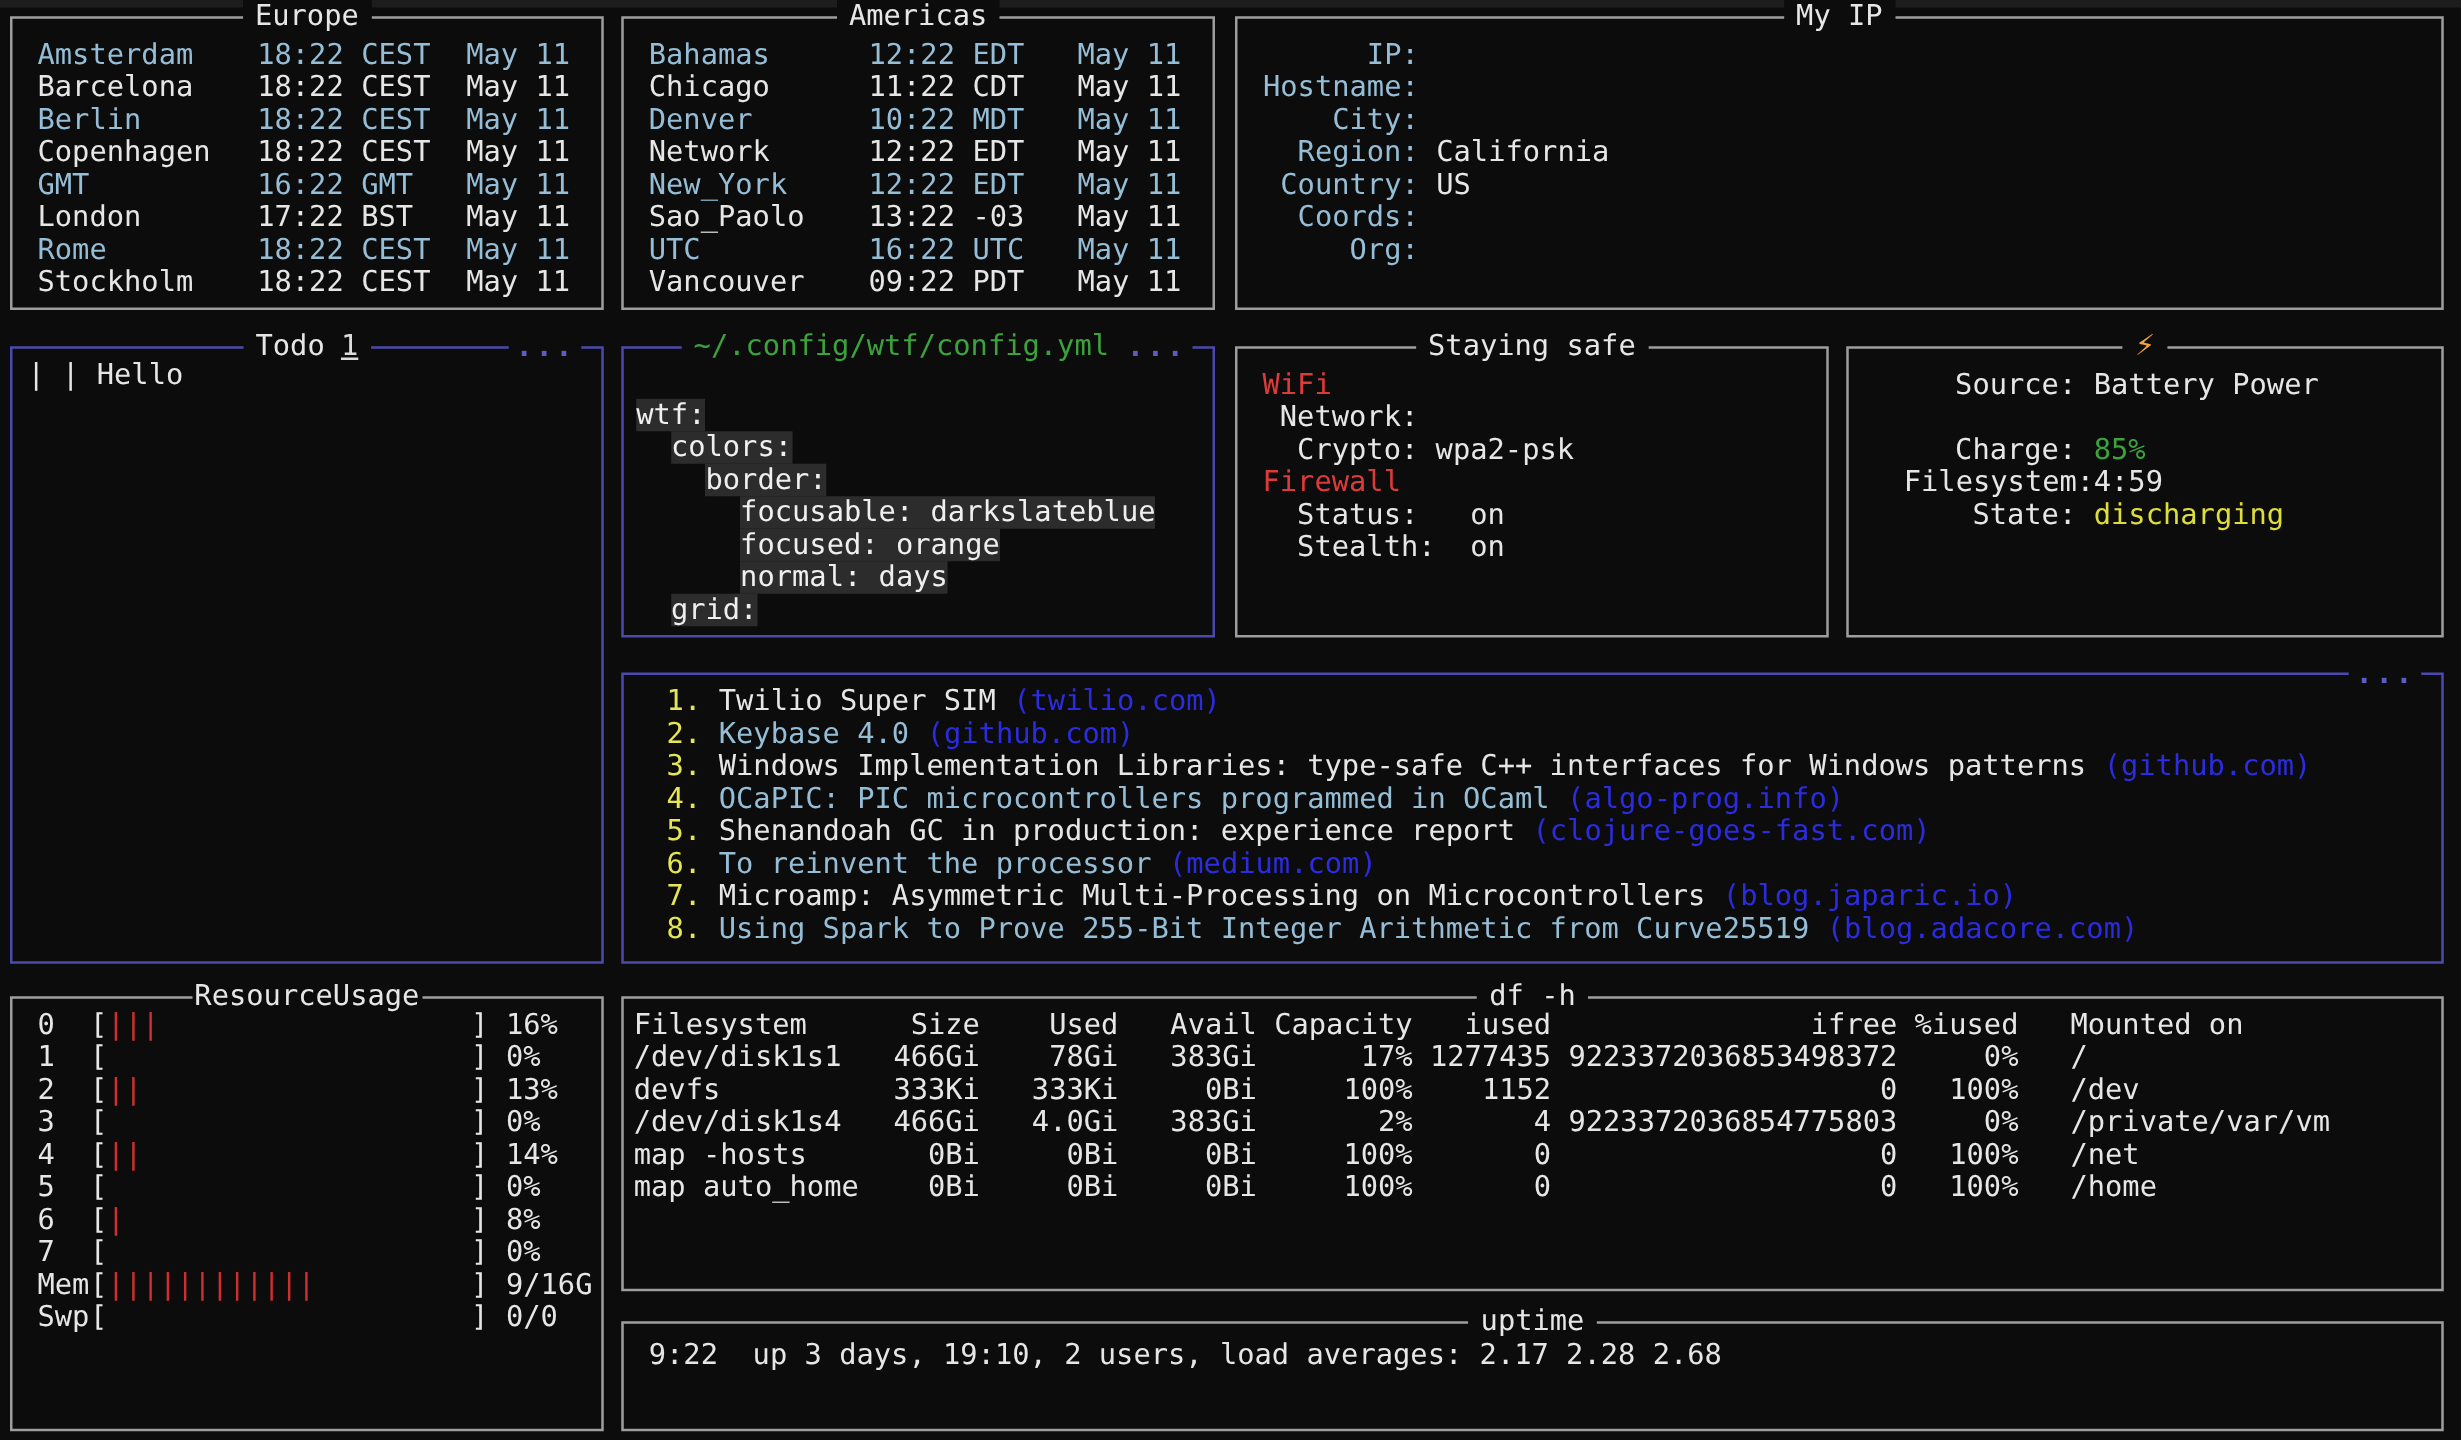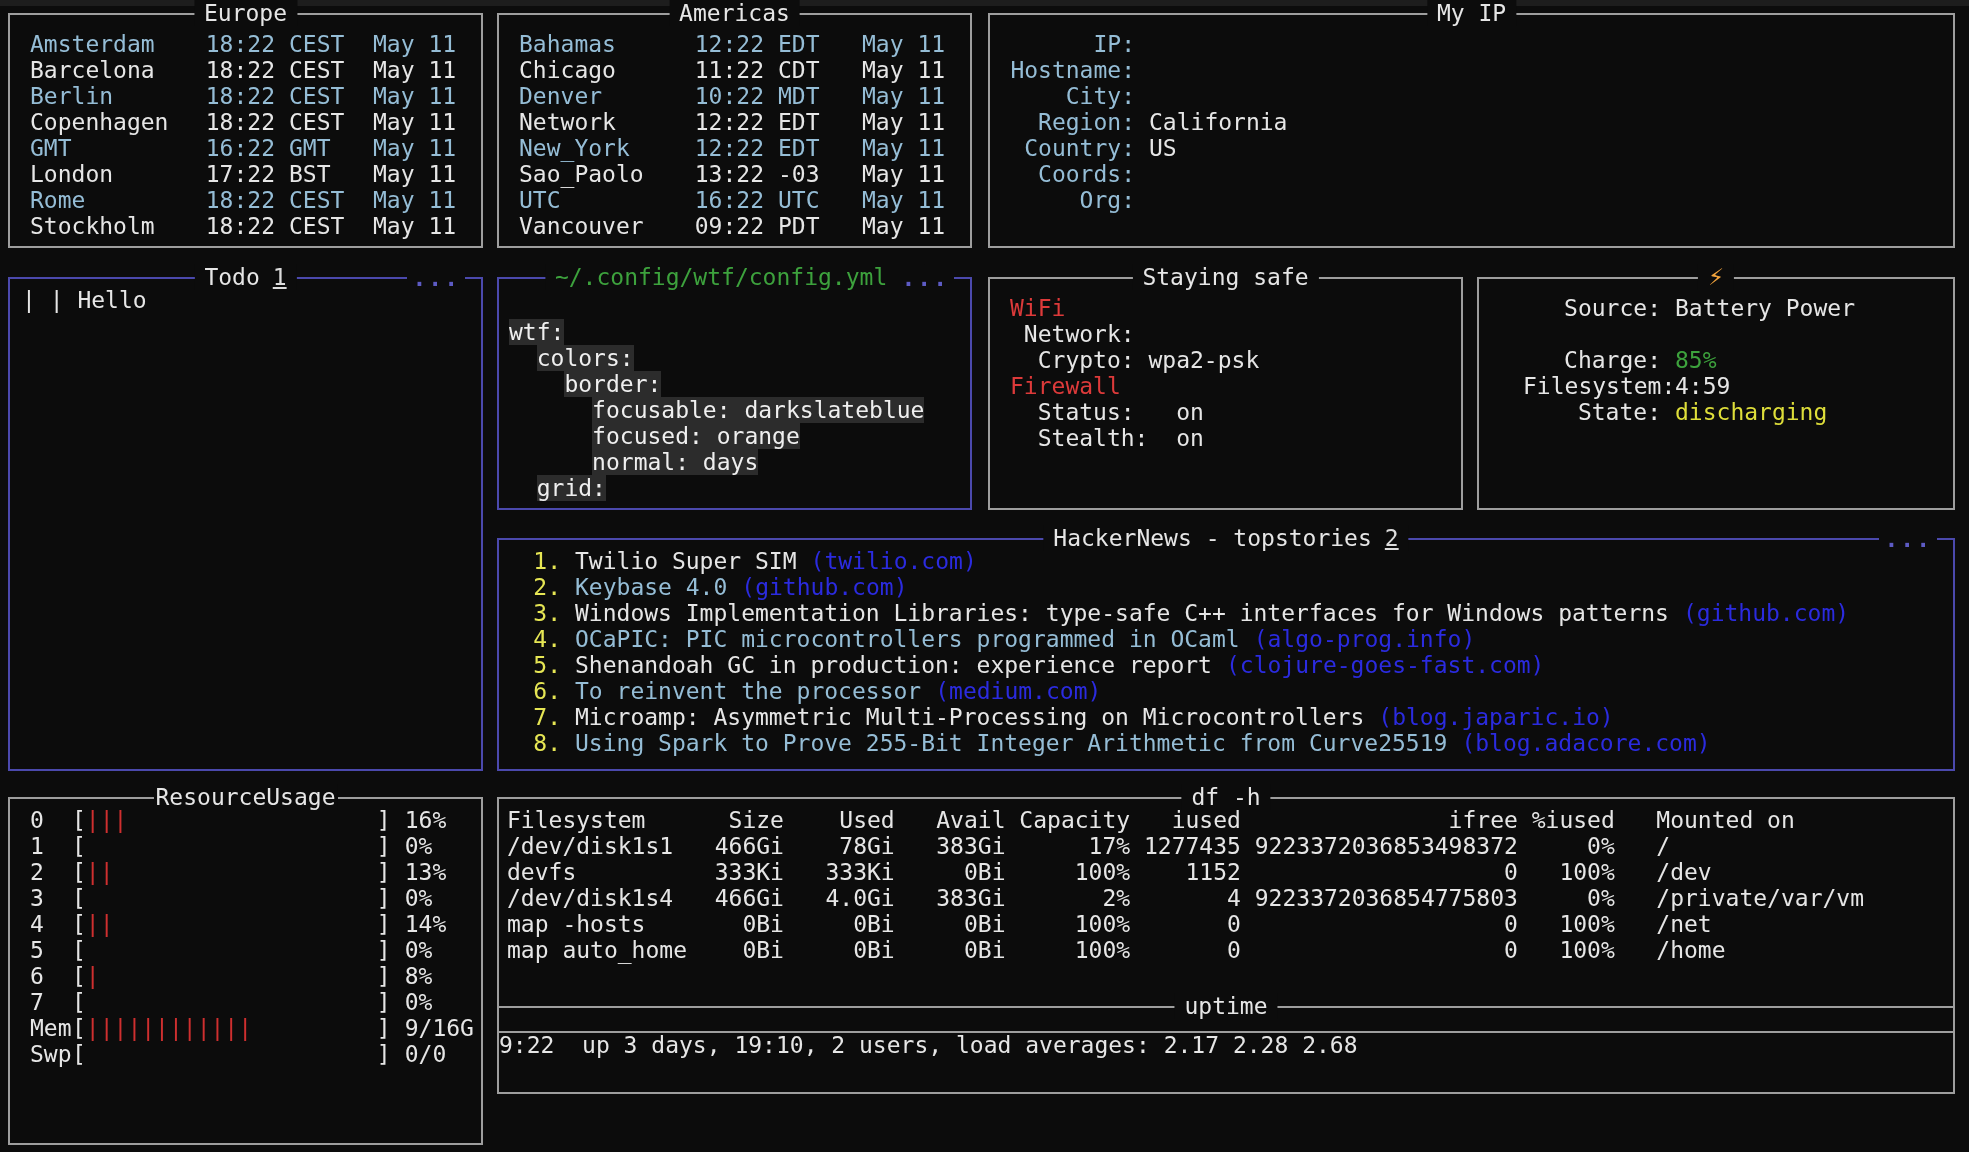--- a/index.html
+++ b/index.html
@@ -80,21 +80,21 @@
   .hn-item .hn-domain{margin-left:14px;color:var(--link);}
 
   
   .res-row{display:flex;padding-left:20px;white-space:pre;color:var(--white);}
   .res-row .rlbl{width:42px;}
   .res-row .rbars{width:291px;color:var(--barred);overflow:hidden;}
   .res-row .rval{margin-left:14px;}
 
   
   .df-line{padding-left:8px;white-space:pre;color:var(--white);}
-  .up-line{white-space:pre;color:var(--white);margin-top:12px;}
+  .up-line{padding-left:20px;white-space:pre;color:var(--white);}
 </style>
 </head>
 <body>
 
 <div class="top-edge"></div>
 
 <div class="panel" style="left:8px;top:13px;width:475px;height:235px;">
   <div class="ptitle"><span class="t">Europe</span></div>
   <div class="pbody">
     <div class="clock-row"><span class="city">Amsterdam</span><span class="time">18:22</span><span class="zone">CEST</span><span class="date">May 11</span></div>
@@ -175,21 +175,20 @@
   <div class="pbody">
     <div class="pw-row"><span class="plbl">Source:</span><span class="pval">Battery Power</span></div>
     <div class="spacer"></div>
     <div class="pw-row"><span class="plbl">Charge:</span><span class="pval green">85%</span></div>
     <div class="pw-row"><span class="plbl">Filesystem:</span><span class="pval">4:59</span></div>
     <div class="pw-row"><span class="plbl">State:</span><span class="pval yellow">discharging</span></div>
   </div>
 </div>
 
 <div class="panel focusable" style="left:497px;top:538px;width:1458px;height:233px;">
-  <div class="ptitle"><span class="t">HackerNews - topstories</span><span class="num">2</span></div>
   <div class="dots">...</div>
   <div class="pbody tight">
     <div class="hn-item"><span class="hn-num">1.</span><span class="hn-title">Twilio Super SIM</span><span class="hn-domain">(twilio.com)</span></div>
     <div class="hn-item"><span class="hn-num">2.</span><span class="hn-title">Keybase 4.0</span><span class="hn-domain">(github.com)</span></div>
     <div class="hn-item"><span class="hn-num">3.</span><span class="hn-title">Windows Implementation Libraries: type-safe C++ interfaces for Windows patterns</span><span class="hn-domain">(github.com)</span></div>
     <div class="hn-item"><span class="hn-num">4.</span><span class="hn-title">OCaPIC: PIC microcontrollers programmed in OCaml</span><span class="hn-domain">(algo-prog.info)</span></div>
     <div class="hn-item"><span class="hn-num">5.</span><span class="hn-title">Shenandoah GC in production: experience report</span><span class="hn-domain">(clojure-goes-fast.com)</span></div>
     <div class="hn-item"><span class="hn-num">6.</span><span class="hn-title">To reinvent the processor</span><span class="hn-domain">(medium.com)</span></div>
     <div class="hn-item"><span class="hn-num">7.</span><span class="hn-title">Microamp: Asymmetric Multi-Processing on Microcontrollers</span><span class="hn-domain">(blog.japaric.io)</span></div>
     <div class="hn-item"><span class="hn-num">8.</span><span class="hn-title">Using Spark to Prove 255-Bit Integer Arithmetic from Curve25519</span><span class="hn-domain">(blog.adacore.com)</span></div>
@@ -217,18 +216,18 @@
   <div class="pbody tight">
     <div class="df-line">Filesystem      Size    Used   Avail Capacity   iused               ifree %iused   Mounted on</div>
     <div class="df-line">/dev/disk1s1   466Gi    78Gi   383Gi      17% 1277435 9223372036853498372     0%   /</div>
     <div class="df-line">devfs          333Ki   333Ki     0Bi     100%    1152                   0   100%   /dev</div>
     <div class="df-line">/dev/disk1s4   466Gi   4.0Gi   383Gi       2%       4 9223372036854775803     0%   /private/var/vm</div>
     <div class="df-line">map -hosts       0Bi     0Bi     0Bi     100%       0                   0   100%   /net</div>
     <div class="df-line">map auto_home    0Bi     0Bi     0Bi     100%       0                   0   100%   /home</div>
   </div>
 </div>
 
-<div class="panel" style="left:497px;top:1006px;width:1458px;height:88px;">
+<div class="panel" style="left:497px;top:1057px;width:1458px;height:88px;">
   <div class="ptitle"><span class="t">uptime</span></div>
   <div class="pbody up">
     <div class="up-line">9:22  up 3 days, 19:10, 2 users, load averages: 2.17 2.28 2.68</div>
   </div>
 </div>
 
 </body></html>

